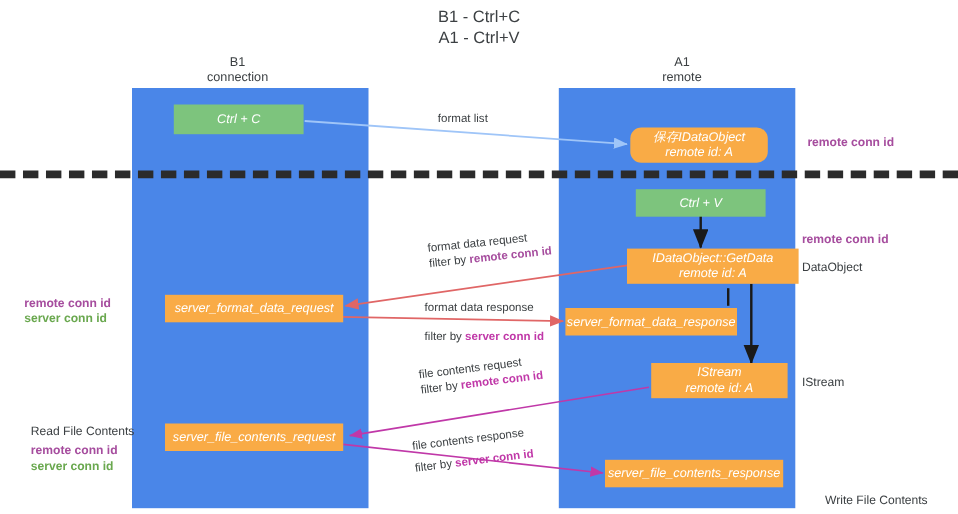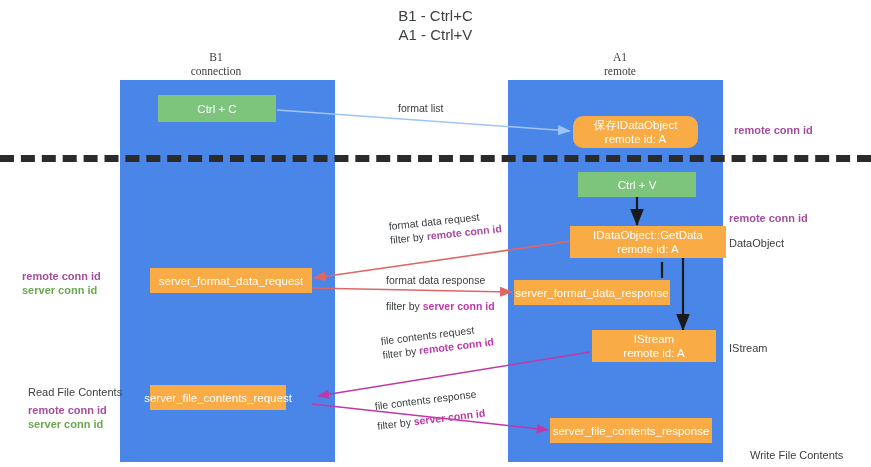--- a/index.html
+++ b/index.html
@@ -19,31 +19,30 @@
     left:0;top:6px;width:871px;
     text-align:center;
     font-size:15px;color:#3c4043;line-height:19px;
     white-space:pre-line;
   }
 
   
   .colhead{
     font-size:11.5px;color:#3c4043;text-align:center;line-height:14px;
     white-space:pre-line;
-    font-family:Liberation Serif, serif;
   }
 
   
   .lane{background:#4a86e8;}
 
   
   .node{
     display:flex;flex-direction:column;align-items:center;justify-content:center;
     color:#ffffff;font-size:11.5px;line-height:14px;text-align:center;
-    box-sizing:border-box;white-space:pre-line;
+    box-sizing:border-box;white-space:pre-line;font-style:italic;
   }
   .node.green{background:#7dc47d;}
   .node.orange{background:#f9ab46;}
 
   
   .divider{
     left:0;top:155px;width:871px;height:0;
     border-top:7px dashed #2b2b2b;
   }
 
@@ -127,21 +126,21 @@
   <div class="abs node orange" style="left:570px;top:226px;width:156px;height:32px;">IDataObject::GetData
 remote id: A</div>
 
   <div class="abs node orange" style="left:514px;top:280px;width:156px;height:25px;">server_format_data_response</div>
 
   <div class="abs node orange" style="left:150px;top:268px;width:162px;height:25px;">server_format_data_request</div>
 
   <div class="abs node orange" style="left:592px;top:330px;width:124px;height:32px;">IStream
 remote id: A</div>
 
-  <div class="abs node orange" style="left:150px;top:385px;width:136px;height:25px;">server_file_contents_request</div>
+  <div class="abs node orange" style="left:150px;top:385px;width:162px;height:25px;">server_file_contents_request</div>
 
   <div class="abs node orange" style="left:550px;top:418px;width:162px;height:25px;">server_file_contents_response</div>
 
   <div class="abs alabel" style="left:398px;top:101px;">format list</div>
 
   <div class="abs" style="left:388px;top:219px;">
     <div class="alabel rot-6">
       <div><span>format data request</span></div>
       <div><span>filter by </span><b class="purple">remote conn id</b></div>
     </div>

